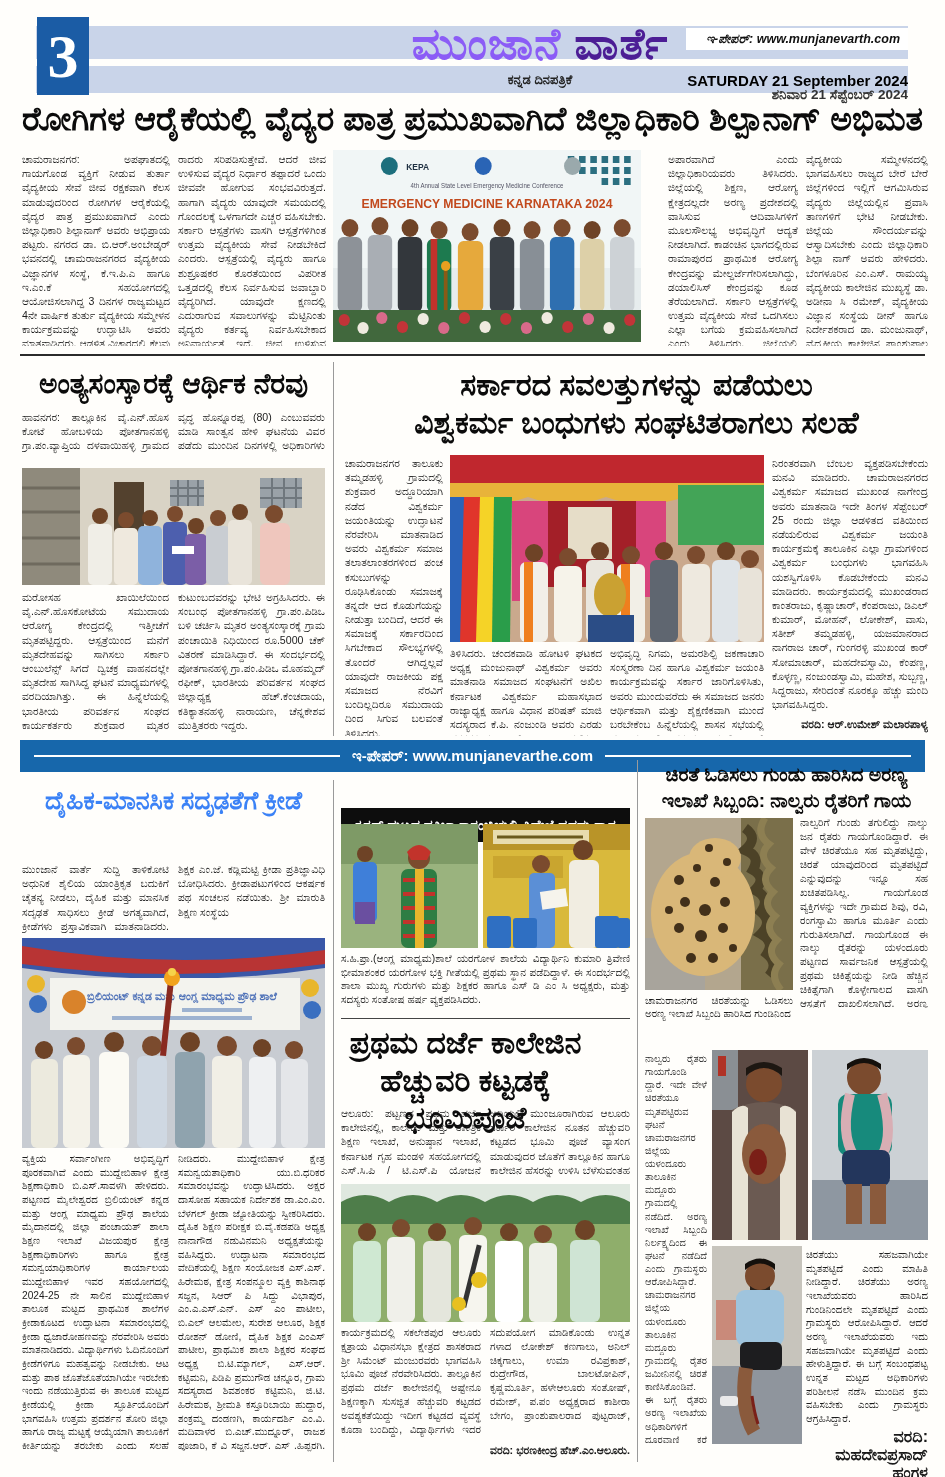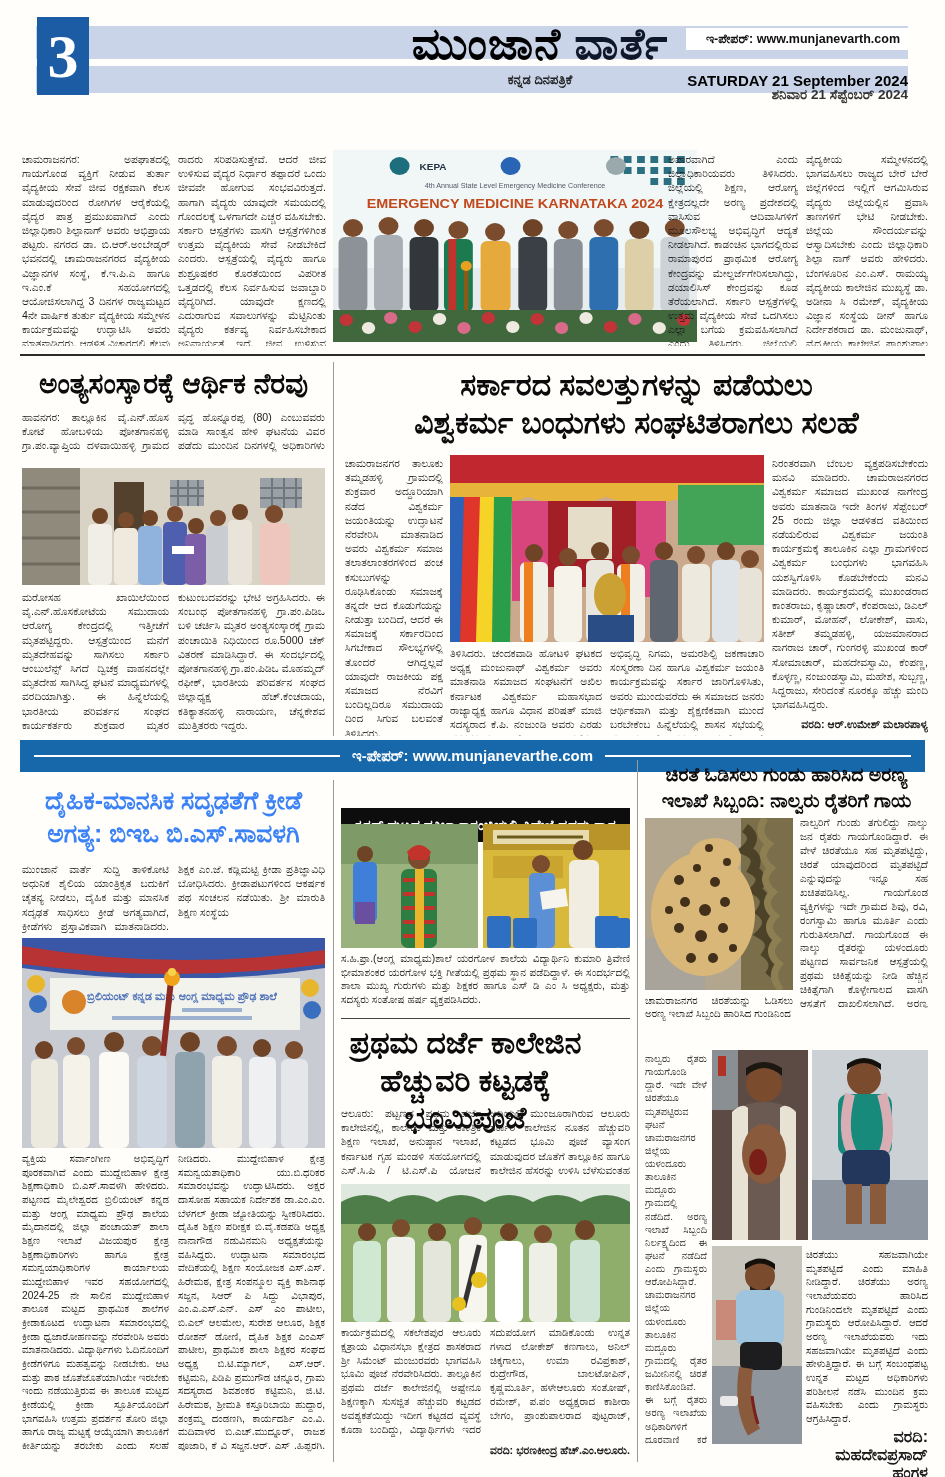--- a/index.html
+++ b/index.html
@@ -8,25 +8,25 @@
   #page {
     position:relative; width:945px; height:1477px; background:#fffefb;
     margin:0 auto; overflow:hidden;
   }
   .abs { position:absolute; }
   .band { background:#c9d4e9; }
   .pagenum-box { background:#1b5ca5; color:#fff; display:flex; align-items:center; justify-content:center;
     font-family:"Liberation Serif", serif; font-size:62px; font-weight:bold; }
   .masthead { text-align:center; }
   .masthead .kn1 { font-size:44px; font-weight:bold; letter-spacing:1px; line-height:1.0; }
-  .masthead .red { color:#000000; }
-  .masthead .blk { color:#0f172a;margin-top:30px; }
+  .masthead .red { color:#8b5cf6; }
+  .masthead .blk { color:#4c1d95;margin-top:30px; }
   .masthead .tagline { font-size:13px; font-weight:bold; color:#222; margin-top:6px; }
   .epaper-box { background:#fff; font-size:12.5px; font-weight:bold; color:#111;
-    display:flex; align-items:center; justify-content:flex-end; padding-right:8px; }
+    display:flex; align-items:center; justify-content:flex-end; padding-right:8px;font-style:italic; }
   .date-kn { font-size:13.5px; font-weight:bold; color:#333; text-align:right;margin-top:32px; }
   .date-en { font-size:15px; font-weight:bold; color:#000; text-align:right; }
   .headline-xl { font-size:33px; font-weight:bold; text-align:center; line-height:1.15; color:#0b0b0b; }
   .headline-lg { font-size:28px; font-weight:bold; text-align:center; line-height:1.25; color:#0b0b0b; }
   .headline-md { font-size:24px; font-weight:bold; text-align:center; line-height:1.3; color:#3b82f6; }
   .headline-sm { font-size:18.5px; font-weight:bold; text-align:center; line-height:1.35; color:#0b0b0b; }
   .body-text { font-size:10.6px; line-height:1.34; text-align:justify; color:#1c1c1c; overflow:hidden; }
   .cols2 { column-count:2; column-gap:9px; }
   .caption { font-size:10.4px; line-height:1.32; text-align:justify; color:#1c1c1c; overflow:hidden; }
   .vrule { background:#9a9a9a; width:1px; }
@@ -57,25 +57,26 @@
     <div class="kn1"><span class="red">ಮುಂಜಾನೆ</span><span class="blk"> ವಾರ್ತೆ</span></div>
     <div class="tagline">ಕನ್ನಡ ದಿನಪತ್ರಿಕೆ</div>
   </div>
 
   <div class="abs epaper-box" style="left:686px;top:28px;width:222px;height:22px">
     <span>ಇ-ಪೇಪರ್: www.munjanevarth.com</span>
   </div>
   <div class="abs date-kn" style="left:640px;top:55px;width:268px">ಶನಿವಾರ 21 ಸೆಪ್ಟೆಂಬರ್ 2024</div>
   <div class="abs date-en" style="left:640px;top:72px;width:268px">SATURDAY 21 September 2024</div>
 
+  <div class="abs headline-xl" style="left:18px;top:100px;width:909px">ರೋಗಿಗಳ ಆರೈಕೆಯಲ್ಲಿ ವೈದ್ಯರ ಪಾತ್ರ ಪ್ರಮುಖವಾಗಿದೆ ಜಿಲ್ಲಾಧಿಕಾರಿ ಶಿಲ್ಪಾನಾಗ್ ಅಭಿಮತ</div>
 
   <div class="abs body-text" style="left:22px;top:152px;width:148px;height:194px">ಚಾಮರಾಜನಗರ: ಅಪಘಾತದಲ್ಲಿ ಗಾಯಗೊಂಡ ವ್ಯಕ್ತಿಗೆ ನೀಡುವ ತುರ್ತಾ ವೈದ್ಯಕೀಯ ಸೇವೆ ಜೀವ ರಕ್ಷಕವಾಗಿ ಕೆಲಸ ಮಾಡುವುದರಿಂದ ರೋಗಿಗಳ ಆರೈಕೆಯಲ್ಲಿ ವೈದ್ಯರ ಪಾತ್ರ ಪ್ರಮುಖವಾಗಿದೆ ಎಂದು ಜಿಲ್ಲಾಧಿಕಾರಿ ಶಿಲ್ಪಾನಾಗ್ ಅವರು ಅಭಿಪ್ರಾಯ ಪಟ್ಟರು. ನಗರದ ಡಾ. ಬಿ.ಆರ್.ಅಂಬೇಡ್ಕರ್ ಭವನದಲ್ಲಿ ಚಾಮರಾಜನಗರದ ವೈದ್ಯಕೀಯ ವಿಜ್ಞಾನಗಳ ಸಂಸ್ಥೆ, ಕೆ.ಇ.ಪಿ.ಎ ಹಾಗೂ ಇ.ಎಂ.ಕೆ ಸಹಯೋಗದಲ್ಲಿ ಆಯೋಜಿಸಲಾಗಿದ್ದ 3 ದಿನಗಳ ರಾಜ್ಯಮಟ್ಟದ 4ನೇ ವಾರ್ಷಿಕ ತುರ್ತು ವೈದ್ಯಕೀಯ ಸಮ್ಮೇಳನ ಕಾರ್ಯಕ್ರಮವನ್ನು ಉದ್ಘಾಟಿಸಿ ಅವರು ಮಾತನಾಡಿದರು. ಆಡಳಿತ ವಿಚಾರದಲ್ಲಿ ಕೆಲವು ಸಂದರ್ಭಗಳಲ್ಲಿ ನಮ್ಮ ನಿರ್ಧಾರಗಳು ವಿರುದ್ಧವಾದ</div>
   <div class="abs body-text" style="left:178px;top:152px;width:148px;height:194px">ರಾದರು ಸರಿಪಡಿಸುತ್ತೇವೆ. ಆದರೆ ಜೀವ ಉಳಿಸುವ ವೈದ್ಯರ ನಿರ್ಧಾರ ತಪ್ಪಾದರೆ ಒಂದು ಜೀವವೇ ಹೋಗುವ ಸಂಭವವಿರುತ್ತದೆ. ಹಾಗಾಗಿ ವೈದ್ಯರು ಯಾವುದೇ ಸಮಯದಲ್ಲಿ ಗೊಂದಲಕ್ಕೆ ಒಳಗಾಗದೇ ಎಚ್ಚರ ವಹಿಸಬೇಕು. ಸರ್ಕಾರಿ ಆಸ್ಪತ್ರೆಗಳು ವಾಸಗಿ ಆಸ್ಪತ್ರೆಗಳಿಗಿಂತ ಉತ್ತಮ ವೈದ್ಯಕೀಯ ಸೇವೆ ನೀಡಬೇಕಿದೆ ಎಂದರು. ಆಸ್ಪತ್ರೆಯಲ್ಲಿ ವೈದ್ಯರು ಹಾಗೂ ಶುಶ್ರೂಷಕರ ಕೊರತೆಯಿಂದ ವಿಪರೀತ ಒತ್ತಡದಲ್ಲಿ ಕೆಲಸ ನಿರ್ವಹಿಸುವ ಜವಾಬ್ದಾರಿ ವೈದ್ಯರಿಗಿದೆ. ಯಾವುದೇ ಕ್ಷಣದಲ್ಲಿ ಎದುರಾಗುವ ಸವಾಲುಗಳನ್ನು ಮೆಟ್ಟಿನಿಂತು ವೈದ್ಯರು ಕರ್ತವ್ಯ ನಿರ್ವಹಿಸಬೇಕಾದ ಅನಿವಾರ್ಯತೆ ಇದೆ. ಜೀವ ಉಳಿಸುವ ಕಾಯಕದಲ್ಲಿ ವೈದ್ಯರ ಜವಾಬ್ದಾರಿ ಮಹತ್ವವಾಗಿದ್ದು, ಸಮಾಜಕ್ಕೆ ವೈದ್ಯರ ಕೊಡುಗೆ</div>
 
-  <div class="abs ph" style="left:333px;top:150px;width:364px;height:192px">
+  <div class="abs ph" style="left:333px;top:150px;width:308px;height:192px">
     <svg viewBox="0 0 328 192" preserveAspectRatio="none">
       <rect width="328" height="192" fill="#e7edee"></rect>
       <rect width="328" height="118" fill="#f1f6f6"></rect>
       <g fill="#2b6f80">
         <rect x="250" y="6" width="7" height="7"></rect>
           <rect x="262" y="6" width="7" height="7"></rect>
           <rect x="274" y="6" width="7" height="7"></rect>
           <rect x="286" y="6" width="7" height="7"></rect>
           <rect x="298" y="6" width="7" height="7"></rect>
           <rect x="310" y="6" width="7" height="7"></rect>
@@ -237,21 +238,20 @@
   <div class="abs body-text" style="left:610px;top:646px;width:154px;height:90px">ಅಭಿವೃದ್ಧಿ ನಿಗಮ, ಅಮರಶಿಲ್ಪಿ ಜಕಣಾಚಾರಿ ಸಂಸ್ಮರಣಾ ದಿನ ಹಾಗೂ ವಿಶ್ವಕರ್ಮ ಜಯಂತಿ ಕಾರ್ಯಕ್ರಮವನ್ನು ಸರ್ಕಾರ ಜಾರಿಗೊಳಿಸಿತು, ಅವರು ಮುಂದುವರೆದು ಈ ಸಮಾಜದ ಜನರು ಆರ್ಥಿಕವಾಗಿ ಮತ್ತು ಶೈಕ್ಷಣಿಕವಾಗಿ ಮುಂದೆ ಬರಬೇಕೆಂಬ ಹಿನ್ನೆಲೆಯಲ್ಲಿ ಶಾಸನ ಸಭೆಯಲ್ಲಿ ಧ್ವನಿ ಎತ್ತಿದ್ದಾರೆ, ಅವರ ಮುಂದಿನ ಹೋರಾಟಕ್ಕೆ ಸಮಾಜದ ಬಂಧುಗಳು</div>
 
   <div class="abs bluebar" style="left:20px;top:740px;width:905px;height:32px">
     <div class="line"></div>
     <div class="txt">ಇ-ಪೇಪರ್: www.munjanevarthe.com</div>
     <div class="line"></div>
   </div>
 
   <div class="abs headline-md" style="left:22px;top:784px;width:303px;font-size:25px">
     <div>ದೈಹಿಕ-ಮಾನಸಿಕ ಸದೃಢತೆಗೆ ಕ್ರೀಡೆ</div>
-    <div>ಅಗತ್ಯ: ಬಿಇಒ ಬಿ.ಎಸ್.ಸಾವಳಗಿ</div>
   </div>
   <div class="abs body-text cols2" style="left:22px;top:862px;width:303px;height:72px">ಮುಂಜಾನೆ ವಾರ್ತೆ ಸುದ್ದಿ ತಾಳಿಕೋಟಿ ಅಧುನಿಕ ಶೈಲಿಯ ಯಾಂತ್ರಿಕೃತ ಬದುಕಿಗೆ ಚೈತನ್ಯ ನೀಡಲು, ದೈಹಿಕ ಮತ್ತು ಮಾನಸಿಕ ಸದೃಢತೆ ಸಾಧಿಸಲು ಕ್ರೀಡೆ ಅಗತ್ಯವಾಗಿದೆ, ಕ್ರೀಡೆಗಳು ಪ್ರಸ್ತಾವಿಕವಾಗಿ ಮಾತನಾಡಿದರು. ಶಿಕ್ಷಕ ಎಂ.ಜೆ. ಕಡ್ಲಿಮಟ್ಟಿ ಕ್ರೀಡಾ ಪ್ರತಿಜ್ಞಾವಿಧಿ ಬೋಧಿಸಿದರು. ಕ್ರೀಡಾಪಟುಗಳಿಂದ ಆಕರ್ಷಕ ಪಥ ಸಂಚಲನ ನಡೆಯಿತು. ಶ್ರೀ ಮಾರುತಿ ಶಿಕ್ಷಣ ಸಂಸ್ಥೆಯ</div>
 
   <div class="abs ph" style="left:22px;top:938px;width:303px;height:210px">
     <svg viewBox="0 0 303 210" preserveAspectRatio="none">
       <rect width="303" height="210" fill="#c8ccd2"></rect>
       <path d="M0 0h303v30q-150 22-303 0z" fill="#3a57a7"></path>
       <path d="M0 8q150 26 303 4v14q-150 20-303 0z" fill="#b83434"></path>
       <rect x="28" y="40" width="250" height="52" fill="#f3f3ee"></rect>
       <circle cx="52" cy="64" r="12" fill="#d9832b"></circle>

